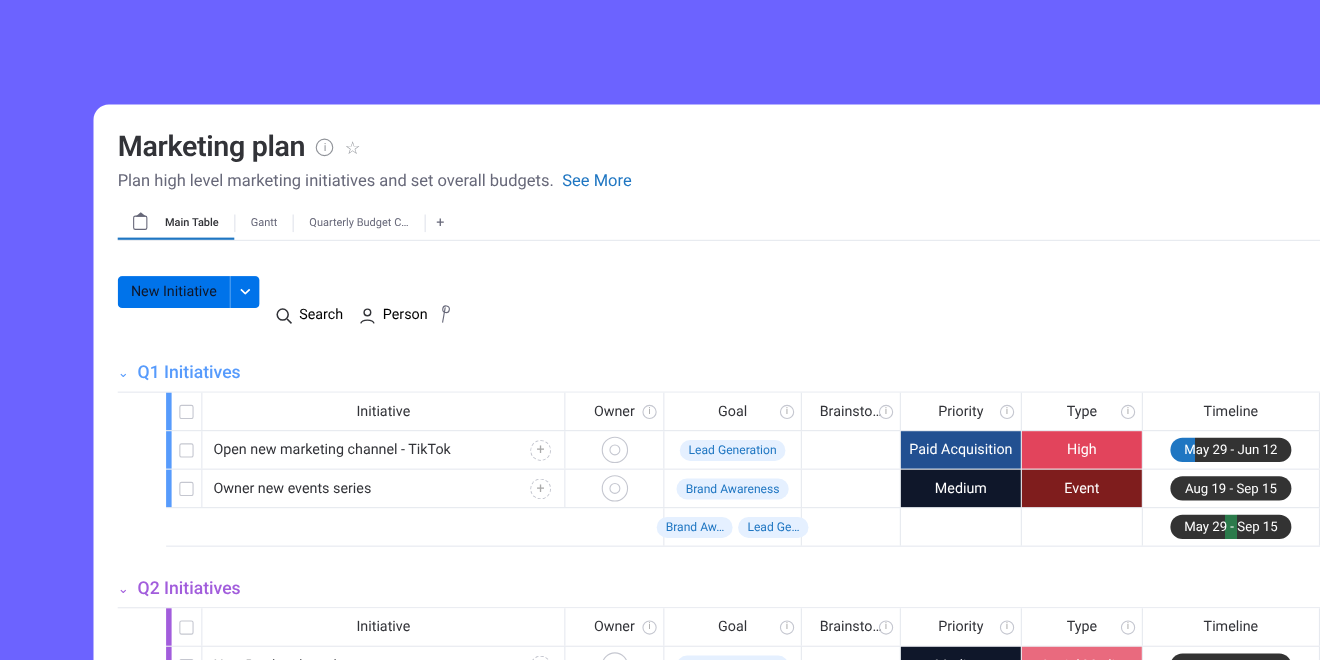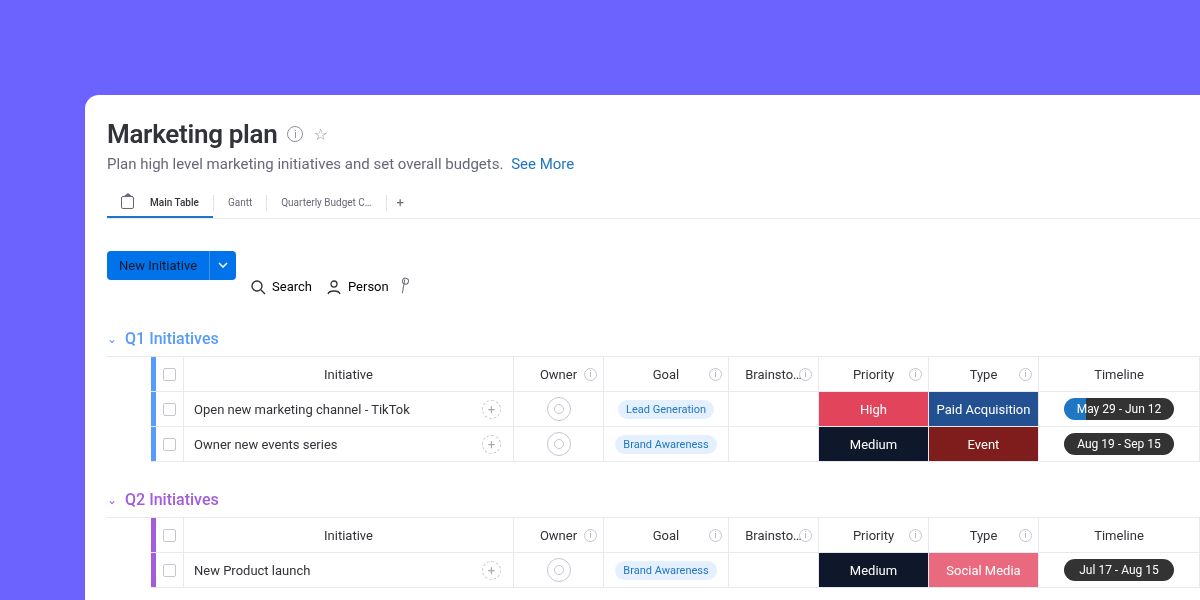--- a/index.html
+++ b/index.html
@@ -238,25 +238,25 @@
             <span style="flex:1">Open new marketing channel - TikTok</span>
             <span class="plus-circ">+</span>
           </div>
           <div class="cell c-owner">
               <span class="owner-ico"></span>
             </div>
           <div class="cell c-goal">
               <span class="pill">Lead Generation</span>
             </div>
           <div class="cell c-brain"></div>
+          <div class="cell c-type" style="padding:0">
+              <div class="badge b-paid">Paid Acquisition</div>
+            </div>
           <div class="cell c-prio" style="padding:0">
               <div class="badge b-high">High</div>
-            </div>
-          <div class="cell c-type" style="padding:0">
-              <div class="badge b-paid">Paid Acquisition</div>
             </div>
           <div class="cell c-time">
               <div class="time-pill q1a">May 29 - Jun 12</div>
             </div>
         </div>
 
         <div class="row">
           <div class="color-bar q1bar"></div>
           <div class="cell chk">
               <div class="chkbox"></div>
@@ -277,20 +277,36 @@
             </div>
           <div class="cell c-type" style="padding:0">
               <div class="badge b-event">Event</div>
             </div>
           <div class="cell c-time">
               <div class="time-pill">Aug 19 - Sep 15</div>
             </div>
         </div>
 
 
+        <div class="row sumrow">
+          <div class="color-bar" style="background:transparent"></div>
+          <div class="cell chk" style="border-right:none"></div>
+          <div class="cell c-init" style="border-right:none"></div>
+          <div class="cell c-owner"></div>
+          <div class="cell c-goal sum-goal">
+            <span class="pill">Brand Aw…</span>
+            <span class="pill">Lead Ge…</span>
+          </div>
+          <div class="cell c-brain"></div>
+          <div class="cell c-prio"></div>
+          <div class="cell c-type"></div>
+          <div class="cell c-time">
+              <div class="time-pill q2a">May 29 - Sep 15</div>
+            </div>
+        </div>
       </div>
     </div>
 
     <div class="group">
       <div class="group-head q2">
         <span class="chev">⌄</span>
         <span>Q2 Initiatives</span>
       </div>
       <div class="grid">
         <div class="row hdr">

